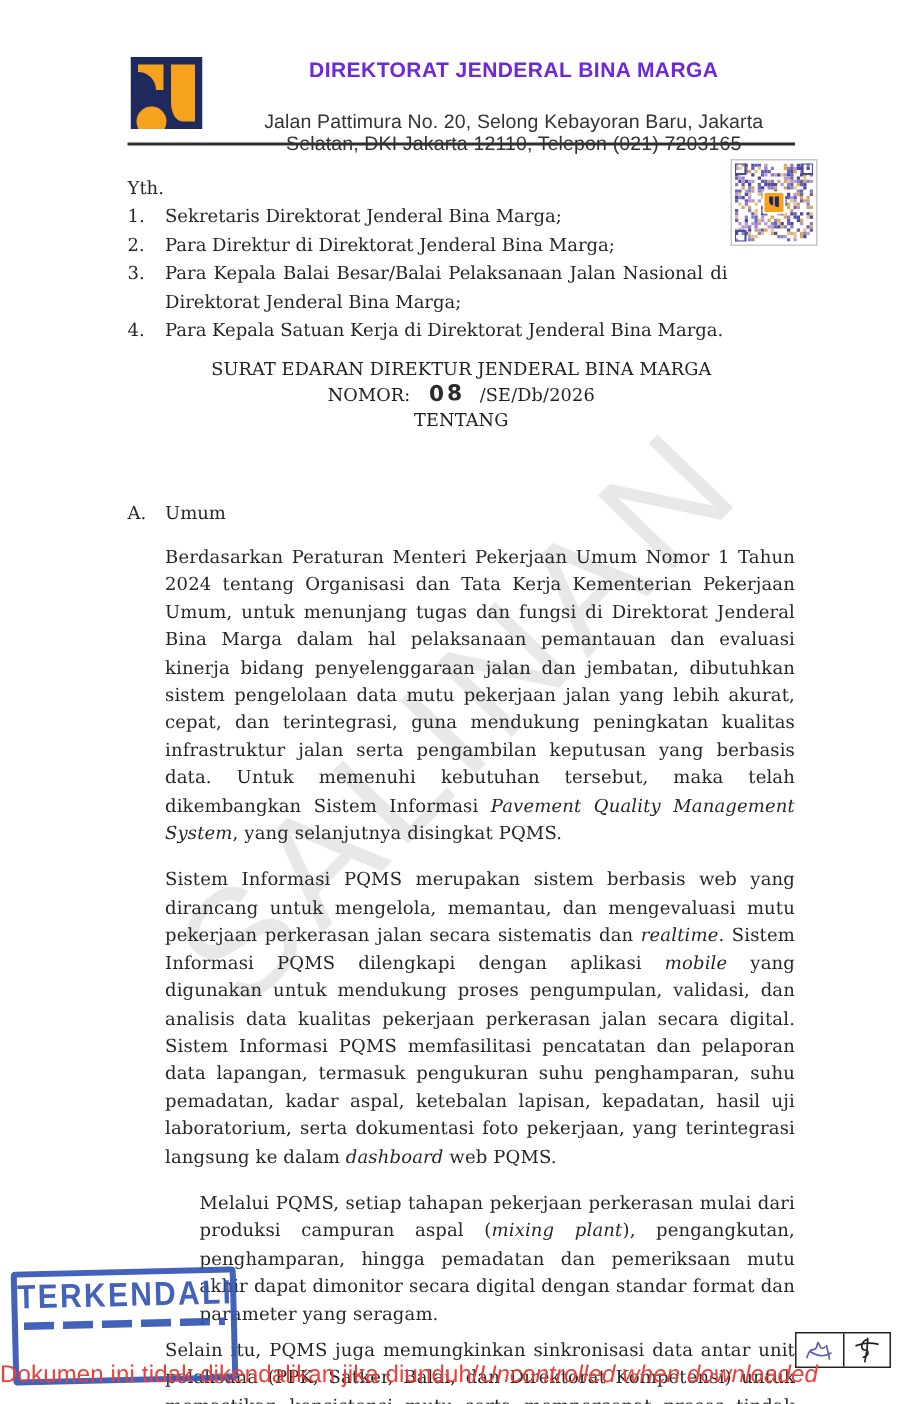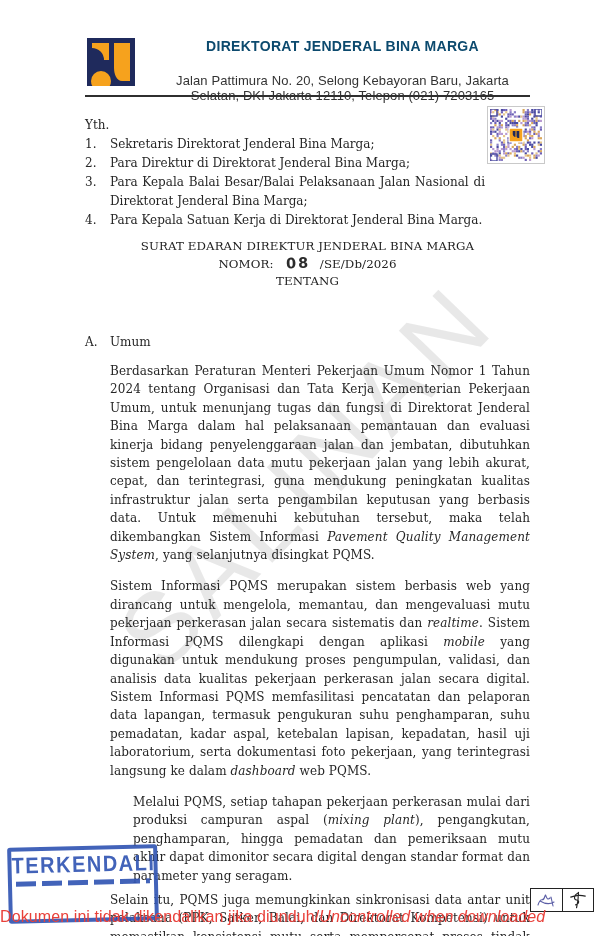--- a/index.html
+++ b/index.html
@@ -18,21 +18,21 @@
     font-family:"Liberation Sans",sans-serif;font-weight:500;
     font-size:102px;letter-spacing:7px;color:var(--watermark-gray);
     opacity:.22;white-space:nowrap;pointer-events:none;}
 
   
   .letterhead{left:85px;top:36px;width:445px;height:62px;}
   .logo{position:absolute;left:2px;top:2px;width:48px;height:48px;}
   .lh-text{position:absolute;left:70px;right:0;top:2px;text-align:center;
     font-family:"Liberation Sans",sans-serif;}
   .ministry{font-size:20px;font-weight:500;letter-spacing:.4px;line-height:23px;color:#111;}
-  .directorate{font-size:14px;font-weight:700;letter-spacing:.3px;line-height:17px;color:#0c4a6e;text-align:center;}
+  .directorate{font-size:14px;font-weight:700;letter-spacing:.3px;line-height:17px;color:#6d28d9;text-align:center;}
   .address{font-size:13px;color:#333;margin-top:18px;letter-spacing:.1px;}
   .lh-rule{position:absolute;left:0;right:0;top:59px;height:2.2px;background:#2f2f2f;}
 
   
   .qr{left:487px;top:106px;width:58px;height:58px;background:#fff;
       border:1px solid #c9c9c9;padding:2px;}
   .qr svg{display:block;width:52px;height:52px;}
   .qr-logo{position:absolute;left:50%;top:50%;width:15px;height:15px;
       transform:translate(-50%,-50%);background:#fff;padding:1px;}
   .qr-logo svg{display:block;width:13px;height:13px;}

